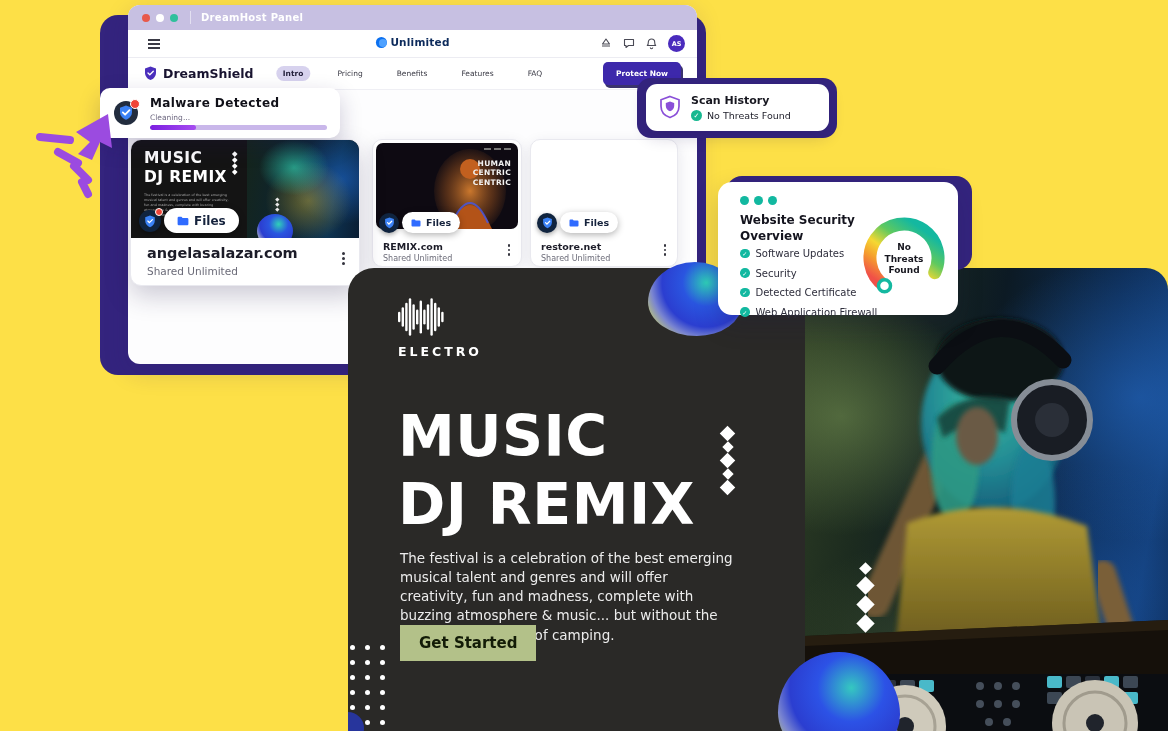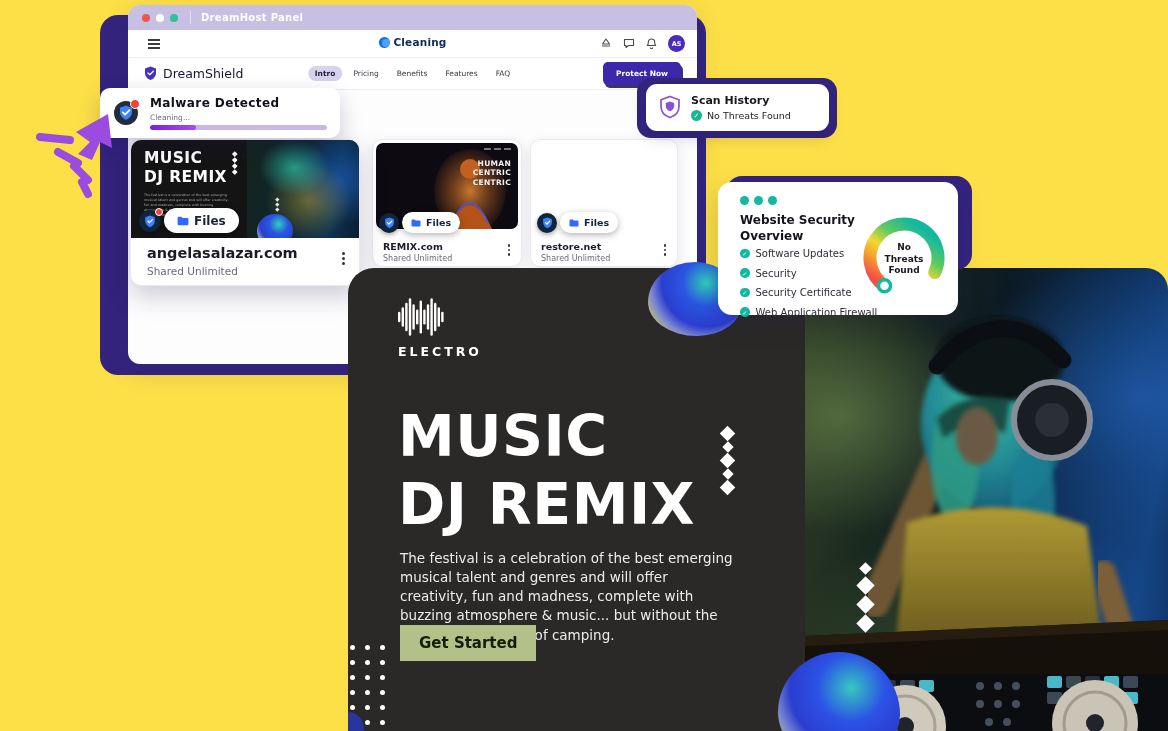--- a/index.html
+++ b/index.html
@@ -27,22 +27,22 @@
   .dh-logo { position:absolute; left:50%; top:6px; transform:translateX(-50%); display:flex; align-items:center; gap:4px; }
   .dh-mark { width:11px; height:11px; border-radius:50%; background:#0b70f0; position:relative; overflow:hidden; }
   .dh-mark::after{ content:""; position:absolute; left:3px; top:2px; width:8px; height:8px; border-radius:50%; background:#4ea1ff; }
   .dh-name { font-size:10.5px; font-weight:bold; color:#0c2a5b; letter-spacing:.2px; }
   .tb-icons { position:absolute; right:12px; top:5px; display:flex; align-items:center; gap:11px; }
   .tb-icons svg { display:block; }
   .avatar { width:17px; height:17px; border-radius:50%; background:#4a2bbd; color:#fff; font-size:6.5px; font-weight:bold; display:flex; align-items:center; justify-content:center; }
 
   .shieldbar { position:relative; height:32px; border-bottom:1px solid #efeff4; background:#fff; display:flex; align-items:center; padding:0 16px; }
   .ds-brand { display:flex; align-items:center; gap:6px; }
-  .ds-name { font-size:12.5px; font-weight:normal; color:#191430;text-align:right; }
-  .nav { position:absolute; left:50%; transform:translateX(-50%); display:flex; align-items:center; gap:4px; }
+  .ds-name { font-size:12.5px; font-weight:bold; color:#191430;text-align:right; }
+  .nav { position:absolute; left:50%; transform:translateX(-50%); display:flex; align-items:center; gap:20px; }
   .nav-item { font-size:7.5px; color:#3a3a45; padding:3px 7px; border-radius:9px; cursor:pointer; }
   .nav-item.active { background:#d7d2ee; font-weight:bold; color:#24203c; }
   .protect-btn { margin-left:auto; background:#3d28ab; color:#fff; font-size:7.5px; font-weight:bold; padding:7px 13px; border-radius:5px; box-shadow:2px 3px 0 rgba(24,15,84,.85); cursor:pointer; }
 
   
   .site-card { position:absolute; background:#fff; border:1px solid #e9e9ef; border-radius:10px; box-shadow:0 4px 14px rgba(30,25,70,.10); }
   .thumb { position:relative; overflow:hidden; }
   .chip-shield { position:absolute; width:20px; height:20px; border-radius:50%; background:#10243f; display:flex; align-items:center; justify-content:center; box-shadow:0 2px 5px rgba(0,0,0,.35); }
   .badge { position:absolute; right:-2px; top:-2px; width:8px; height:8px; border-radius:50%; background:#f04438; border:1.5px solid #fff; }
   .files-pill { position:absolute; background:#fff; border-radius:12px; display:flex; align-items:center; gap:5px; box-shadow:0 2px 7px rgba(0,0,0,.3); cursor:pointer; }
@@ -167,21 +167,21 @@
     </div>
 
     <div class="toolbar">
       <span class="hamburger">
           <i></i>
           <i></i>
           <i></i>
         </span>
       <span class="dh-logo">
         <span class="dh-mark"></span>
-        <span class="dh-name">Cleaning</span>
+        <span class="dh-name">Unlimited</span>
       </span>
       <span class="tb-icons">
         <svg width="12" height="11" viewBox="0 0 12 11">
             <path d="M2 8h8M6 1L2.5 6h7z" fill="none" stroke="#4a4a55" stroke-width="1.1" stroke-linejoin="round"></path>
           </svg>
         <svg width="12" height="11" viewBox="0 0 12 11">
             <path d="M1.5 1.5h9v6h-5l-2.5 2v-2h-1.5z" fill="none" stroke="#4a4a55" stroke-width="1.1" stroke-linejoin="round"></path>
           </svg>
         <svg width="11" height="12" viewBox="0 0 11 12">
             <path d="M5.5 1a3.2 3.2 0 0 1 3.2 3.2c0 2.6 1 3.3 1 3.3H1.3s1-0.7 1-3.3A3.2 3.2 0 0 1 5.5 1zM4.3 9.5a1.2 1.2 0 0 0 2.4 0" fill="none" stroke="#4a4a55" stroke-width="1.1" stroke-linejoin="round"></path>
@@ -530,21 +530,21 @@
       <span class="sec-item">
           <span class="sec-check">✓</span>
           <span class="sec-label">Software Updates</span>
         </span>
       <span class="sec-item">
           <span class="sec-check">✓</span>
           <span class="sec-label">Security</span>
         </span>
       <span class="sec-item">
           <span class="sec-check">✓</span>
-          <span class="sec-label">Security Certificate</span>
+          <span class="sec-label">Detected Certificate</span>
         </span>
       <span class="sec-item">
           <span class="sec-check">✓</span>
           <span class="sec-label">Web Application Firewall</span>
         </span>
     </div>
     <div class="gauge-wrap">
       <svg width="92" height="92" viewBox="0 0 92 92">
         <defs>
           <linearGradient id="gaugeGrad" x1="0" y1="1" x2="1" y2="1">

